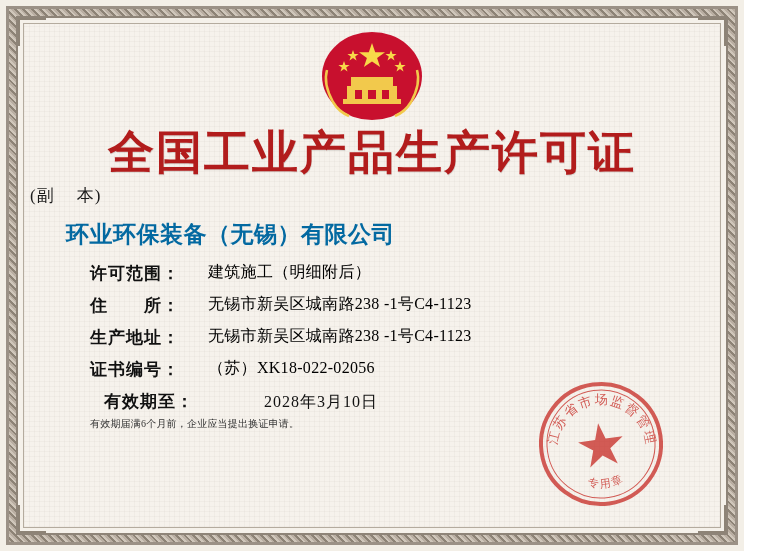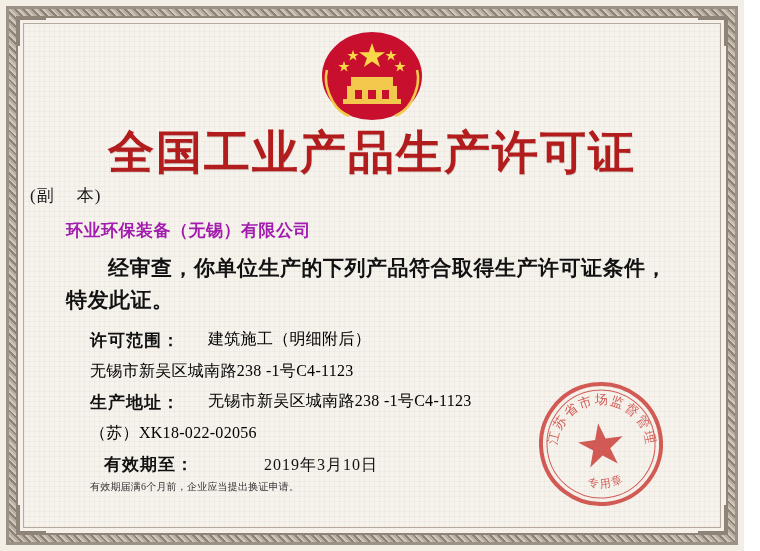--- a/index.html
+++ b/index.html
@@ -102,23 +102,23 @@
     font-size: 17px;
     color: #1b1b1b;
     margin-top: 6px;
     letter-spacing: 1px;
   }
   .subtitle .gap { display: inline-block; width: 22px; }
 
   .company {
     margin-top: 12px;
     margin-left: 36px;
-    font-size: 17px;
-    font-weight: bold;
-    color: #a21caf;
+    font-size: 23px;
+    font-weight: bold;
+    color: #0369a1;
     letter-spacing: 0.5px;
   }
 
   .statement {
     margin-top: 10px;
     margin-left: 36px;
     margin-right: 28px;
     font-size: 21px;
     font-weight: bold;
     color: #111;
@@ -239,48 +239,49 @@
     </div>
 
     <div class="title">全国工业产品生产许可证</div>
 
     <div class="subtitle">
       <span>(副</span><span class="gap"></span><span>本)</span>
     </div>
 
     <div class="company">环业环保装备（无锡）有限公司</div>
 
-    <div class="statement">经审查，你单位生产的下列产品符合取得生产许可证条件，特发此证。</div>
 
     <div class="fields">
 
       <div class="field-row">
         <span class="field-label">许可范围：</span>
         <span class="field-value">建筑施工（明细附后）</span>
       </div>
 
       <div class="field-row">
+        <span class="field-label">住　　所：</span>
         <span class="field-value">无锡市新吴区城南路238 -1号C4-1123</span>
       </div>
 
       <div class="field-row">
         <span class="field-label">生产地址：</span>
         <span class="field-value">无锡市新吴区城南路238 -1号C4-1123</span>
       </div>
 
       <div class="field-row">
+        <span class="field-label">证书编号：</span>
         <span class="field-value">（苏）XK18-022-02056</span>
       </div>
 
     </div>
 
     <div class="date-row">
       <span class="field-label">有效期至：</span>
       <span class="issue-date">
-        <span class="num">2019</span><span>年</span><span class="num">3</span><span>月</span><span class="num">10</span><span>日</span>
+        <span class="num">2028</span><span>年</span><span class="num">3</span><span>月</span><span class="num">10</span><span>日</span>
       </span>
     </div>
 
     <div class="note">有效期届满6个月前，企业应当提出换证申请。</div>
 
   </div>
 
   <div class="seal">
     <svg viewBox="0 0 130 130" width="130" height="130" aria-hidden="true">
       <circle cx="65" cy="65" r="60" fill="none" stroke="#c8312b" stroke-width="4"></circle>

